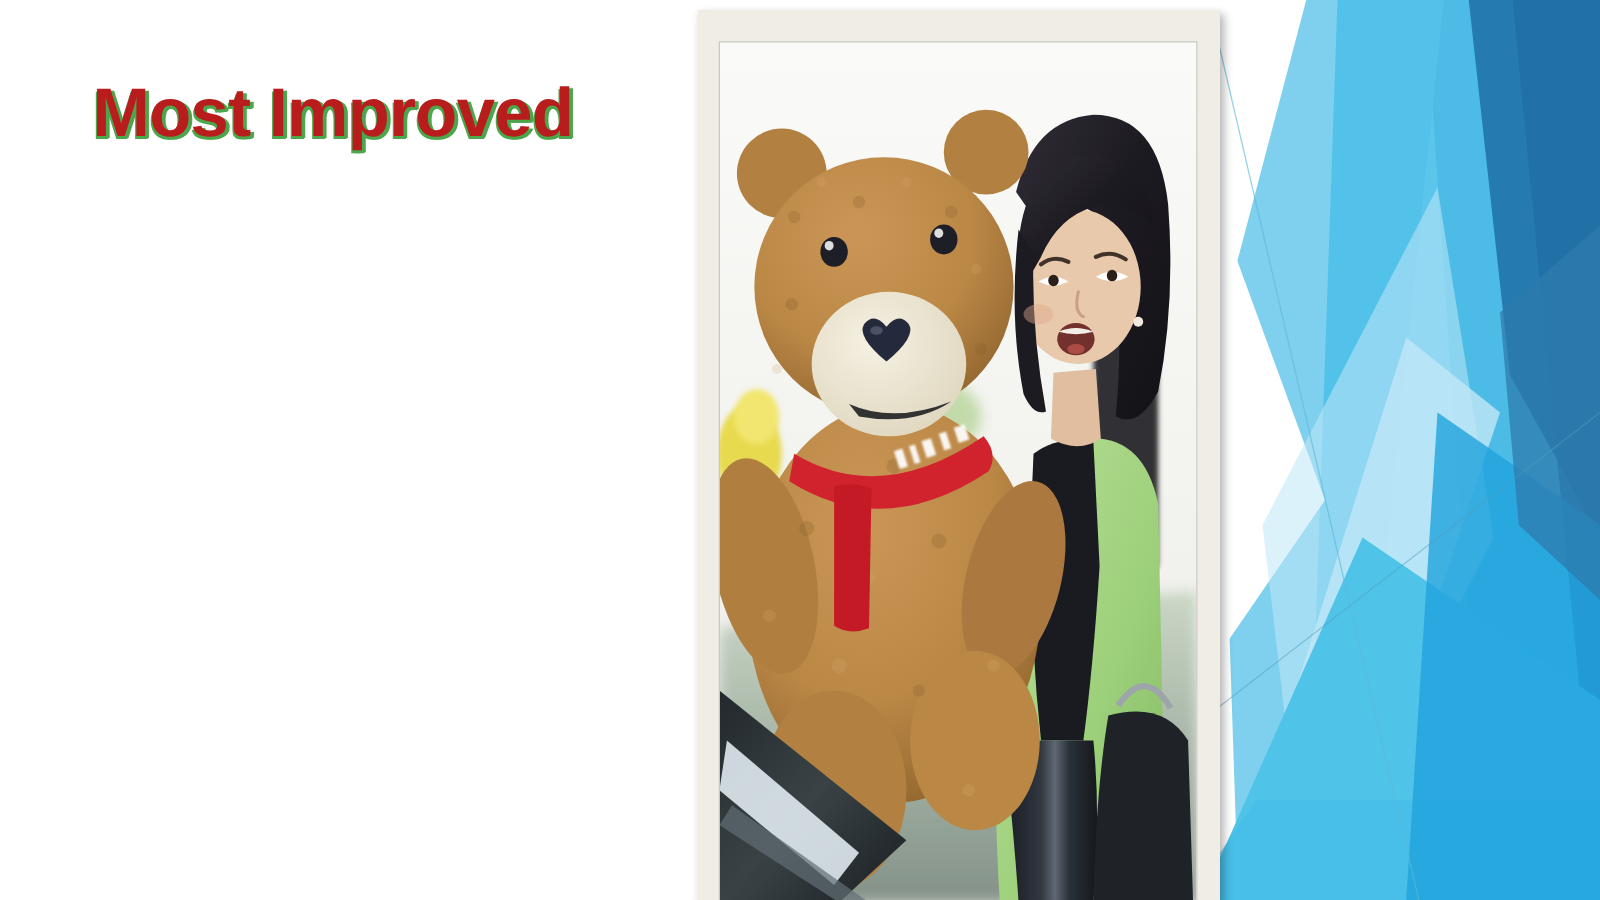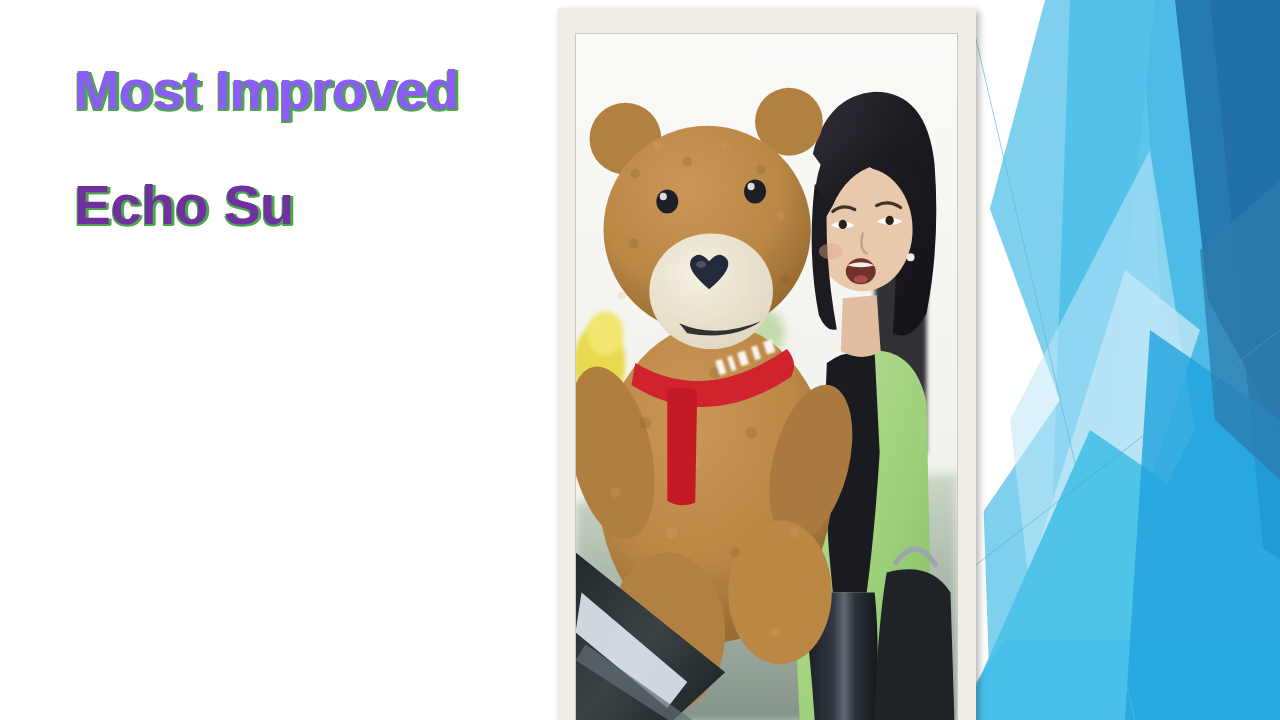--- a/index.html
+++ b/index.html
@@ -39,21 +39,21 @@
     left: 74px;
     top: 52px;
     width: 470px;
   }
   .title-line {
     font-family: "Liberation Sans", sans-serif;
     font-weight: bold;
     font-size: 55px;
     line-height: 76px;
     letter-spacing: -0.5px;
-    color: #8b5cf6;
+    color: #b91c1c;
     text-shadow:
        2px 2px 0 #4CA64C,
       -1px  2px 0 #4CA64C,
        3px 1px 0 #4CA64C;
     white-space: nowrap;
   }
   #title-spacer { height: 44px; }
   #subject-line {
     font-family: "Liberation Sans", sans-serif;
     font-weight: bold;
@@ -124,21 +124,20 @@
       <line x1="25" y1="35" x2="185" y2="720" stroke="#5FB9D6" stroke-width="1" opacity="0.65"></line>
       <line x1="0" y1="585" x2="330" y2="330" stroke="#4F9FBE" stroke-width="1" opacity="0.5"></line>
 
       <rect x="0" y="0" width="26" height="720" fill="#ffffff"></rect>
     </svg>
   </div>
 
   <div id="title-block">
     <div class="title-line">Most Improved</div>
     <div id="title-spacer"></div>
-    <div id="subject-line">Echo Su</div>
   </div>
 
   <div id="photo-frame">
     <div id="photo-inner">
       <svg id="photo-canvas" viewBox="0 0 383 690" preserveAspectRatio="xMidYMid slice" xmlns="http://www.w3.org/2000/svg">
         <defs>
           <radialGradient id="furG" cx="40%" cy="30%" r="75%">
             <stop offset="0%" stop-color="#C99351"></stop>
             <stop offset="60%" stop-color="#B8833F"></stop>
             <stop offset="100%" stop-color="#8F6128"></stop>

